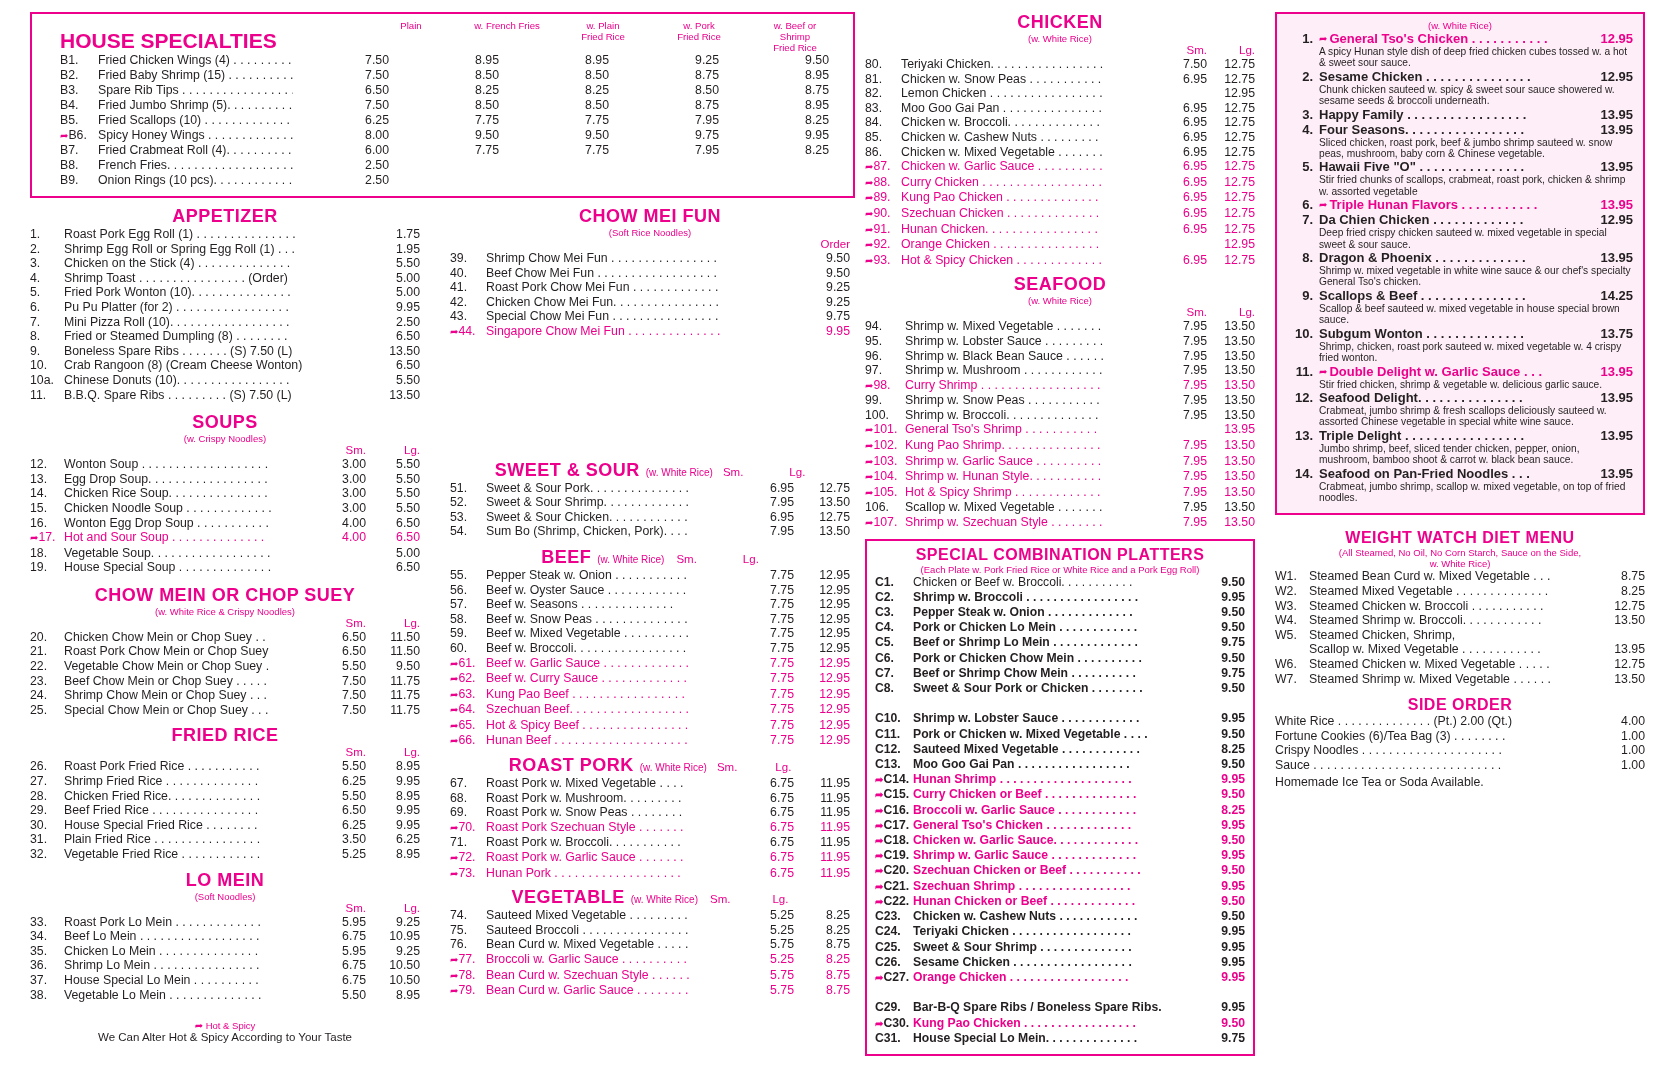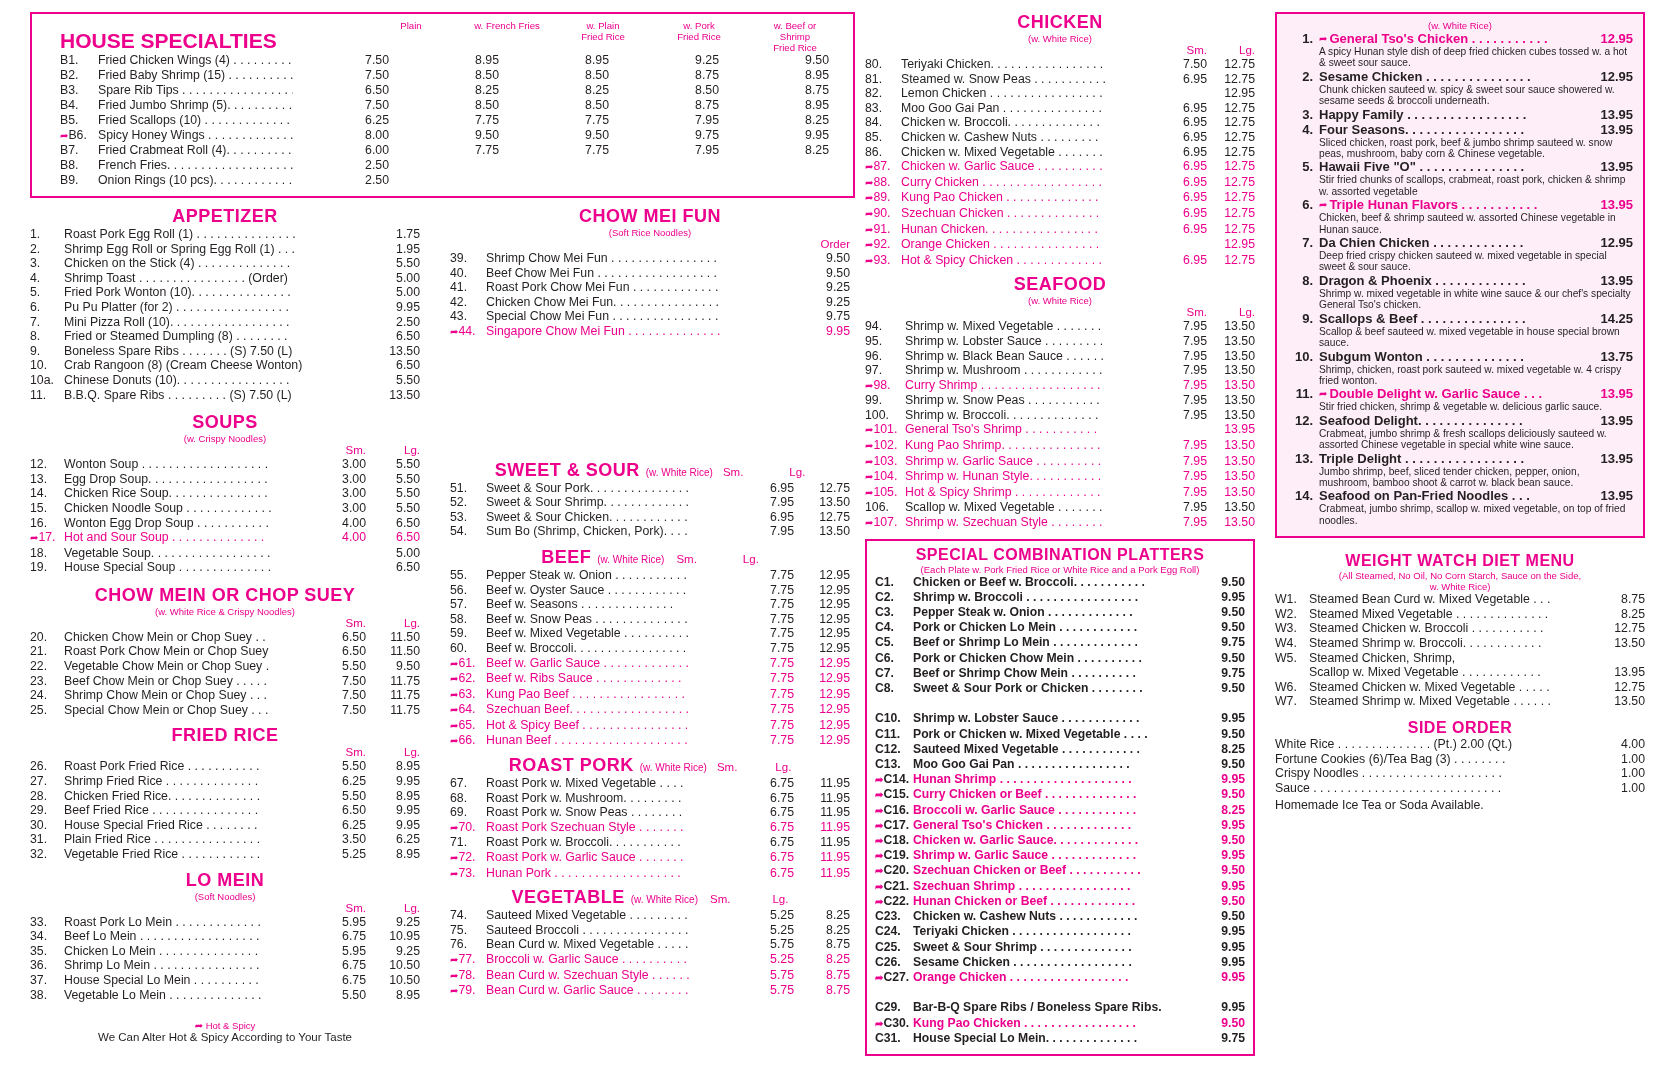--- a/index.html
+++ b/index.html
@@ -559,21 +559,21 @@
               <span class="p" style="width:56px;flex:0 0 56px">12.95</span>
             </div>
             <div class="row pink">
               <span class="num" style="width:36px;flex:0 0 36px"><span class="arrow">➦</span>61.</span>
               <span class="nm">Beef w. Garlic Sauce . . . . . . . . . . . . .</span>
               <span class="p" style="width:52px;flex:0 0 52px">7.75</span>
               <span class="p" style="width:56px;flex:0 0 56px">12.95</span>
             </div>
             <div class="row pink">
               <span class="num" style="width:36px;flex:0 0 36px"><span class="arrow">➦</span>62.</span>
-              <span class="nm">Beef w. Ribs Sauce . . . . . . . . . . . . .</span>
+              <span class="nm">Beef w. Curry Sauce . . . . . . . . . . . . .</span>
               <span class="p" style="width:52px;flex:0 0 52px">7.75</span>
               <span class="p" style="width:56px;flex:0 0 56px">12.95</span>
             </div>
             <div class="row pink">
               <span class="num" style="width:36px;flex:0 0 36px"><span class="arrow">➦</span>63.</span>
               <span class="nm">Kung Pao Beef . . . . . . . . . . . . . . . . .</span>
               <span class="p" style="width:52px;flex:0 0 52px">7.75</span>
               <span class="p" style="width:56px;flex:0 0 56px">12.95</span>
             </div>
             <div class="row pink">
@@ -706,21 +706,21 @@
       </div>
     <div class="rows" id="chicken-rows">
         <div class="row">
           <span class="num" style="width:36px;flex:0 0 36px">80.</span>
           <span class="nm">Teriyaki Chicken. . . . . . . . . . . . . . . . .</span>
           <span class="p" style="width:56px;flex:0 0 56px">7.50</span>
           <span class="p" style="width:48px;flex:0 0 48px">12.75</span>
         </div>
         <div class="row">
           <span class="num" style="width:36px;flex:0 0 36px">81.</span>
-          <span class="nm">Steamed w. Snow Peas . . . . . . . . . . .</span>
+          <span class="nm">Chicken w. Snow Peas . . . . . . . . . . .</span>
           <span class="p" style="width:56px;flex:0 0 56px">6.95</span>
           <span class="p" style="width:48px;flex:0 0 48px">12.75</span>
         </div>
         <div class="row">
           <span class="num" style="width:36px;flex:0 0 36px">82.</span>
           <span class="nm">Lemon Chicken . . . . . . . . . . . . . . . . .</span>
           <span class="p" style="width:56px;flex:0 0 56px"></span>
           <span class="p" style="width:48px;flex:0 0 48px">12.95</span>
         </div>
         <div class="row">
@@ -885,21 +885,21 @@
         </div>
       </div>
 
     <div style="height:8px"></div>
     <div class="combo">
       <div class="sec-title t-17">SPECIAL COMBINATION PLATTERS</div>
       <div class="sub">(Each Plate w. Pork Fried Rice or White Rice and a Pork Egg Roll)</div>
       <div class="rows" id="combo-rows">
           <div class="row">
             <span class="num" style="width:38px;flex:0 0 38px;font-weight:bold">C1.</span>
-            <span class="nm" style="font-weight:bold">Chicken or Beef w. Broccoli. . . . . . . . . . .</span>
+            <span class="nm" style="font-weight:normal">Chicken or Beef w. Broccoli. . . . . . . . . . .</span>
             <span class="p" style="font-weight:bold">9.50</span>
           </div>
           <div class="row">
             <span class="num" style="width:38px;flex:0 0 38px;font-weight:bold">C2.</span>
             <span class="nm" style="font-weight:bold">Shrimp w. Broccoli . . . . . . . . . . . . . . . . .</span>
             <span class="p" style="font-weight:bold">9.95</span>
           </div>
           <div class="row">
             <span class="num" style="width:38px;flex:0 0 38px;font-weight:bold">C3.</span>
             <span class="nm" style="font-weight:bold">Pepper Steak w. Onion . . . . . . . . . . . . .</span>
@@ -1085,21 +1085,20 @@
             </div>
             <div class="desc">Stir fried chunks of scallops, crabmeat, roast pork, chicken &amp; shrimp w. assorted vegetable</div>
           </div>
           <div>
             <div class="chef-item pink">
               <span class="n">6.</span>
               <span class="arrow" style="margin-right:2px">➦</span>
               <span class="t" style="color:#ec008c">Triple Hunan Flavors . . . . . . . . . . .</span>
               <span style="font-weight:bold;color:#ec008c">13.95</span>
             </div>
-            <div class="desc">Chicken, beef &amp; shrimp sauteed w. assorted Chinese vegetable in Hunan sauce.</div>
           </div>
           <div>
             <div class="chef-item">
               <span class="n">7.</span>
               <span class="t">Da Chien Chicken . . . . . . . . . . . . .</span>
               <span style="font-weight:bold;">12.95</span>
             </div>
             <div class="desc">Deep fried crispy chicken sauteed w. mixed vegetable in special sweet &amp; sour sauce.</div>
           </div>
           <div>

